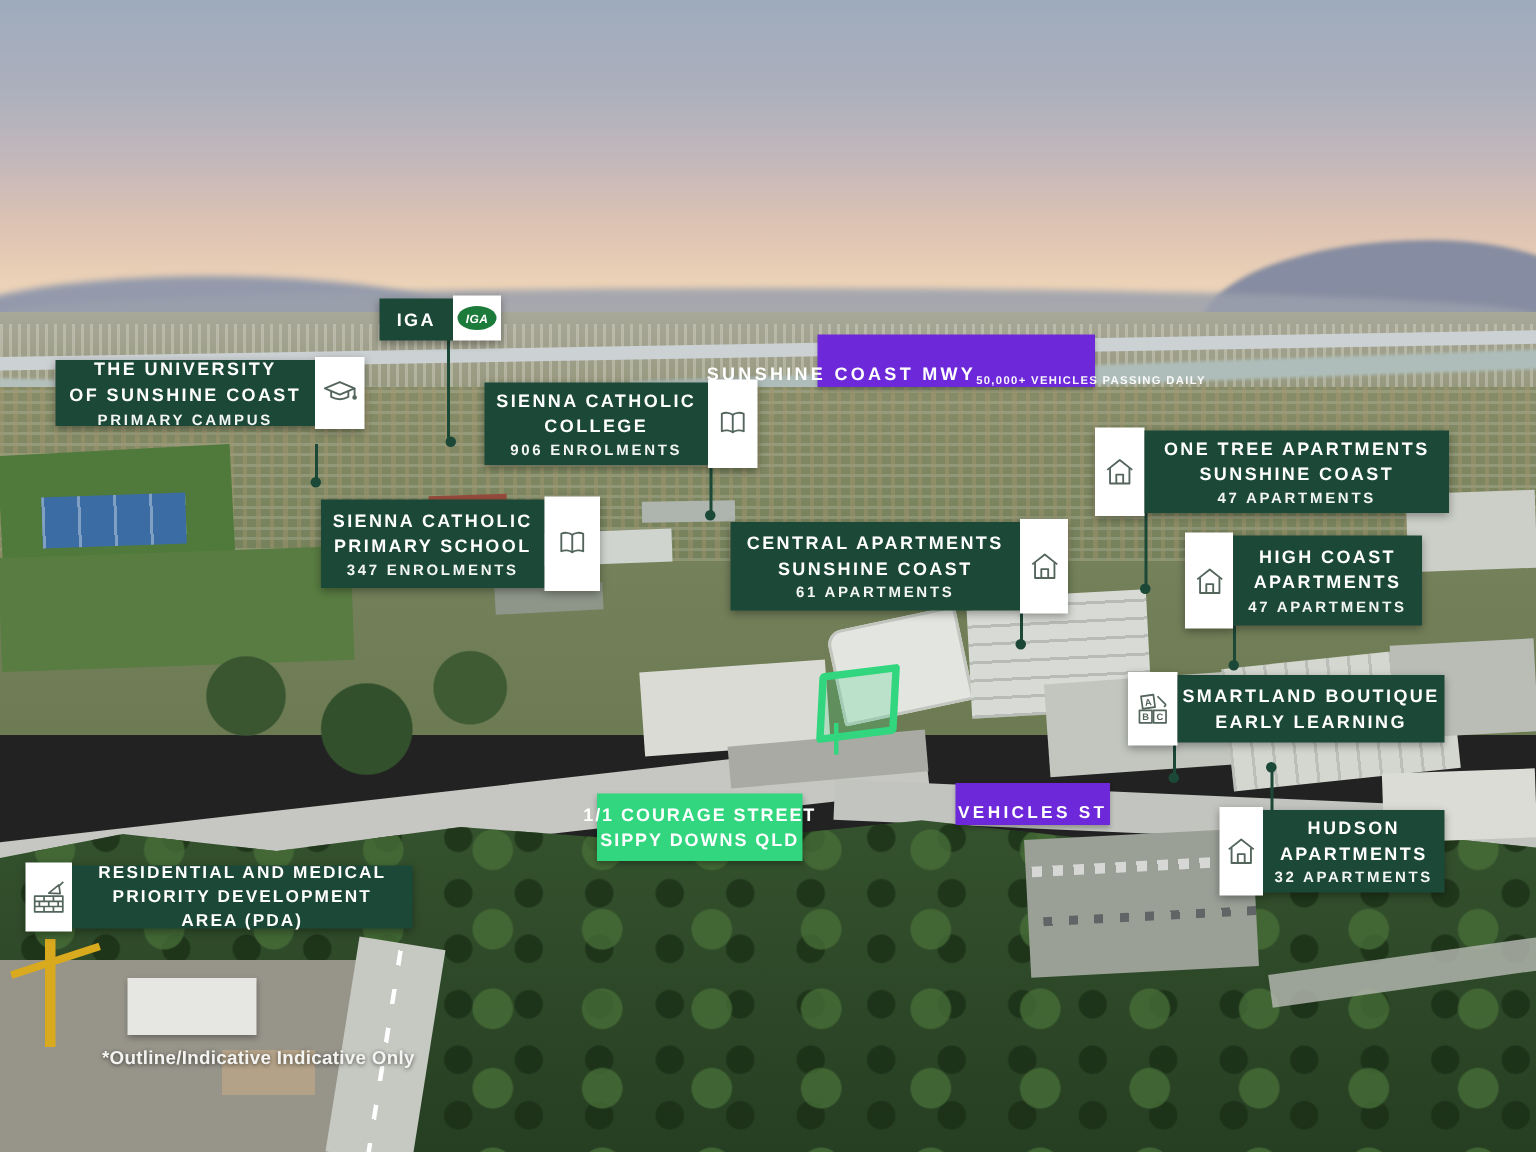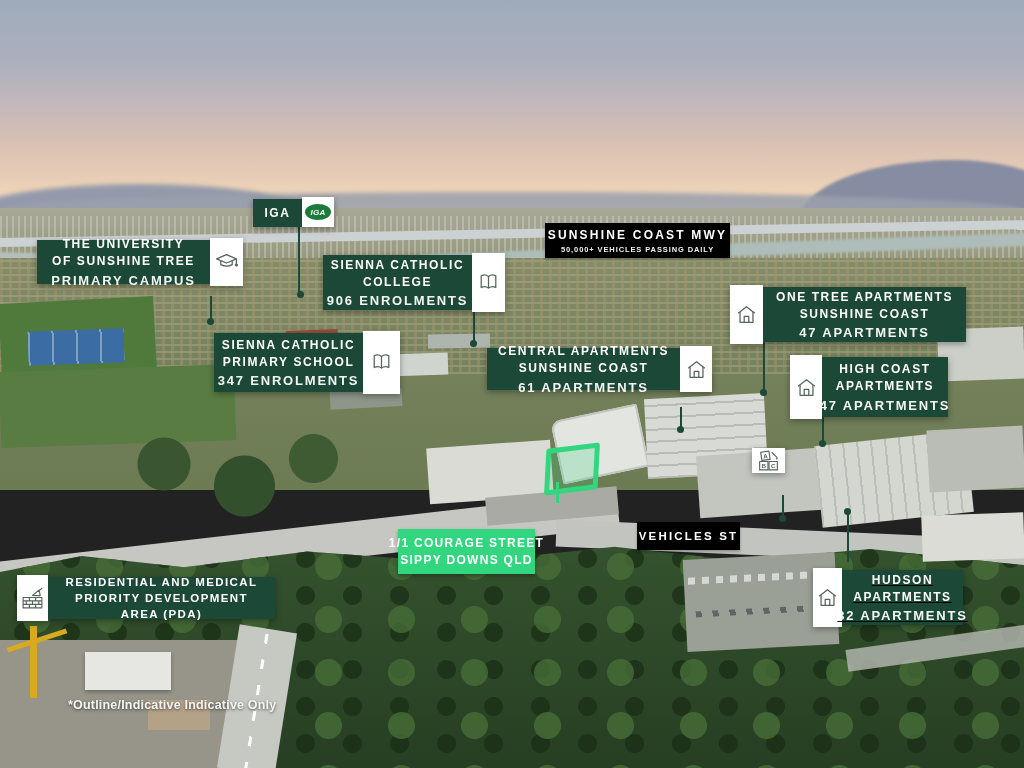--- a/index.html
+++ b/index.html
@@ -92,26 +92,26 @@
   #property-highlight { position:absolute; left:545px; top:446px; width:44px; height:36px;
     border:5px solid #31d67e; border-radius:3px; background:rgba(49,214,126,.22);
     transform:rotate(-7deg) skewX(-10deg); z-index:4; }
 
   
   .callout { position:absolute; display:flex; align-items:stretch; z-index:5;
     filter:drop-shadow(0 2px 3px rgba(0,0,0,.35)); }
   .gbox { background:#1c4838; color:#fff; display:flex; flex-direction:column;
     justify-content:center; align-items:center; text-align:center; padding:4px 8px; box-sizing:border-box; }
   .title { font-weight:bold; font-size:12px; letter-spacing:1.6px; line-height:1.4; white-space:nowrap; }
-  .sub   { font-weight:bold; font-size:13px; letter-spacing:1.8px; margin-top:3px; opacity:.95; white-space:nowrap; }
+  .sub   { font-weight:bold; font-size:10px; letter-spacing:1.8px; margin-top:3px; opacity:.95; white-space:nowrap; }
   .isq { background:#fff; display:flex; align-items:center; justify-content:center;
     margin-top:-2px; margin-bottom:-2px; color:#54655c; }
   .isq svg { width:25px; height:25px; }
-  .sage { position:absolute; background:#000000; color:#fff; display:flex; flex-direction:column;
-    justify-content:center; align-items:center; text-align:center; z-index:5;
+  .sage { position:absolute; background:#6d28d9; color:#fff; display:flex; flex-direction:row;
+    justify-content:center; align-items:flex-end; text-align:center; z-index:5;
     box-shadow:0 2px 3px rgba(0,0,0,.25); }
   .bright { position:absolute; background:#31d67e; color:#fff; display:flex; flex-direction:column;
     justify-content:center; align-items:center; text-align:center; z-index:5;
     box-shadow:0 2px 4px rgba(0,0,0,.3); }
 
   #c-iga        { left:253px; top:197px; }
   #c-iga .gbox  { width:49px; height:28px; margin-top:2px; }
   #c-iga .isq   { width:32px; height:30px; margin:0; }
   .iga-oval { background:#1c7a3a; border-radius:50%; width:26px; height:16px; display:flex;
     align-items:center; justify-content:center; }
@@ -120,32 +120,32 @@
   #c-uni        { left:37px;  top:240px; }
   #c-uni .gbox  { width:173px; height:44px; }
   #c-uni .isq   { width:33px; }
   #c-college    { left:323px; top:255px; }
   #c-college .gbox { width:149px; height:55px; }
   #c-college .isq  { width:33px; }
   #c-primary    { left:214px; top:333px; }
   #c-primary .gbox { width:149px; height:59px; }
   #c-primary .isq  { width:37px; }
   #c-central    { left:487px; top:348px; }
-  #c-central .gbox { width:193px; height:42px; }
+  #c-central .gbox { width:193px; height:59px; }
   #c-central .isq  { width:32px; }
   #c-onetree    { left:730px; top:287px; }
   #c-onetree .gbox { width:203px; height:55px; }
   #c-onetree .isq  { width:33px; }
   #c-highstreet { left:790px; top:357px; }
   #c-highstreet .gbox { width:126px; height:60px; }
   #c-highstreet .isq  { width:32px; }
   #c-smartland  { left:752px; top:450px; }
   #c-smartland .gbox { width:178px; height:45px; }
   #c-smartland .isq  { width:33px; }
-  #c-hudson     { left:813px; top:570px;text-decoration:underline; }
+  #c-hudson     { left:813px; top:540px; }
   #c-hudson .gbox { width:121px; height:55px; }
   #c-hudson .isq  { width:29px; }
   #c-pda        { left:17px; top:577px; }
   #c-pda .gbox  { width:227px; height:42px; }
   #c-pda .isq   { width:31px; }
   #c-pda .title { font-size:11.5px; letter-spacing:1.4px; }
 
   #r-mwy   { left:545px; top:223px; width:185px; height:35px; }
   #r-mwy .title { font-size:12px; letter-spacing:2.2px; }
   #r-mwy .sub   { font-size:7.5px; letter-spacing:.9px; margin-top:2px; }
@@ -266,21 +266,21 @@
     <div class="isq">
       <div class="iga-oval">
           <span>IGA</span>
         </div>
     </div>
   </div>
 
   <div class="callout" id="c-uni">
     <div class="gbox">
       <div class="title">THE UNIVERSITY</div>
-      <div class="title">OF SUNSHINE TREE</div>
+      <div class="title">OF SUNSHINE COAST</div>
       <div class="sub">PRIMARY CAMPUS</div>
     </div>
     <div class="isq">
         <svg>
           <use href="#i-cap"></use>
         </svg>
       </div>
   </div>
 
   <div class="callout" id="c-college">
@@ -347,20 +347,24 @@
       <div class="sub">47 APARTMENTS</div>
     </div>
   </div>
 
   <div class="callout" id="c-smartland">
     <div class="isq">
         <svg>
           <use href="#i-blocks"></use>
         </svg>
       </div>
+    <div class="gbox">
+      <div class="title">SMARTLAND BOUTIQUE</div>
+      <div class="title">EARLY LEARNING</div>
+    </div>
   </div>
 
   <div class="callout" id="c-hudson">
     <div class="isq">
         <svg>
           <use href="#i-house"></use>
         </svg>
       </div>
     <div class="gbox">
       <div class="title">HUDSON</div>

